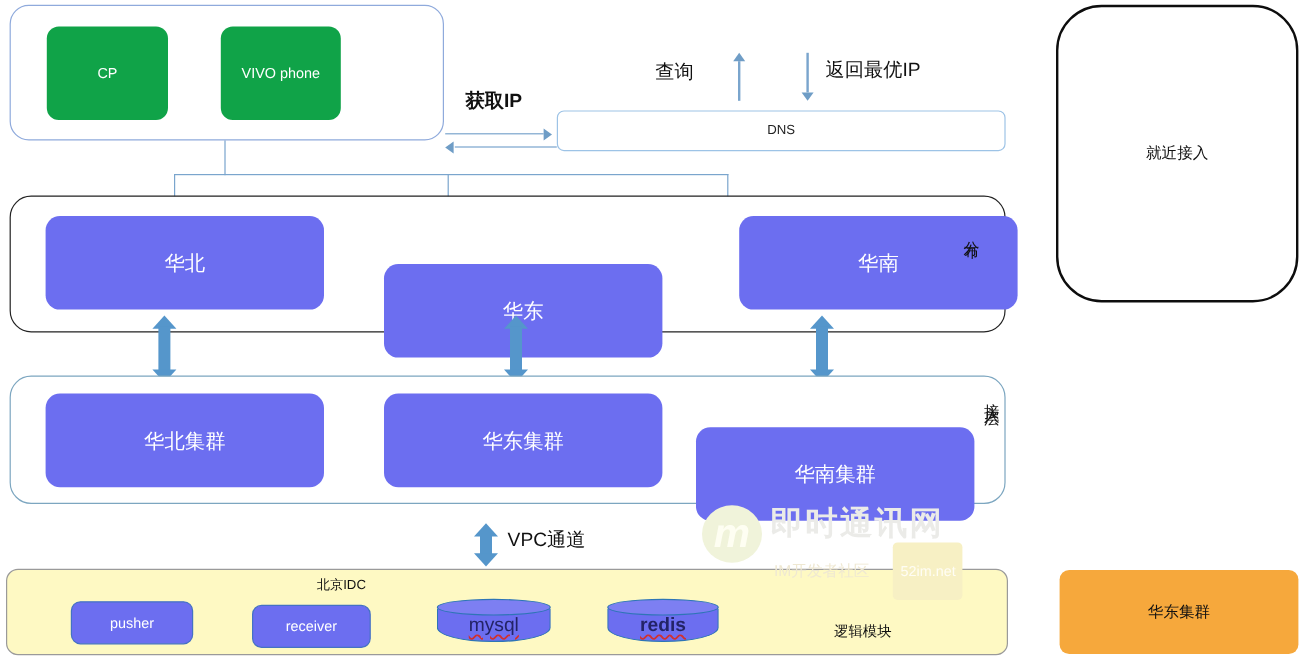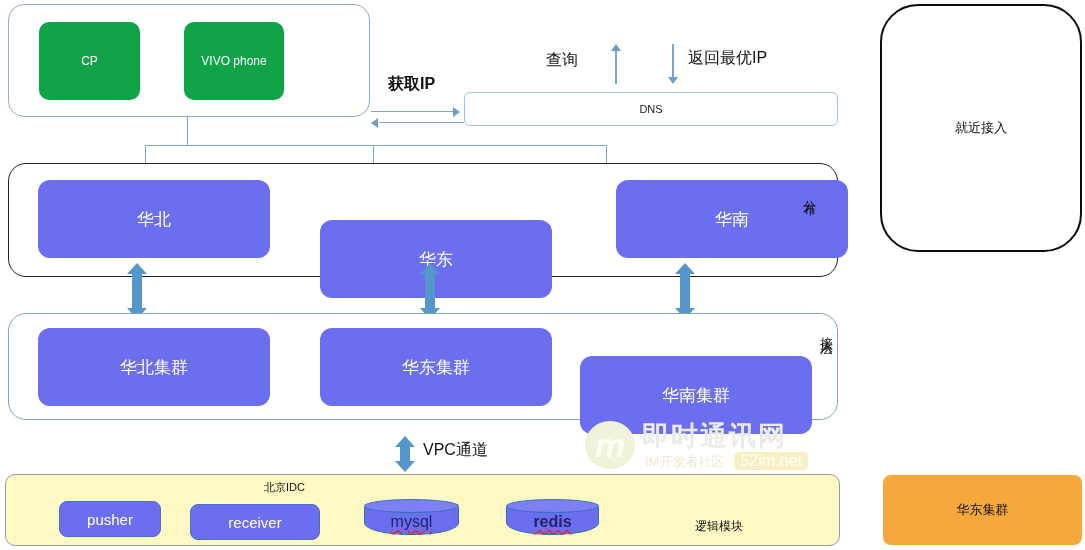--- a/index.html
+++ b/index.html
@@ -36,43 +36,43 @@
 
   
   .darrow{position:absolute;width:20px;}
   .darrow .shaft{position:absolute;left:5px;right:5px;top:9px;bottom:9px;background:#5596cb;}
   .darrow .head-t{position:absolute;top:0;left:0;width:0;height:0;border-left:10px solid transparent;border-right:10px solid transparent;border-bottom:11px solid #5596cb;}
   .darrow .head-b{position:absolute;bottom:0;left:0;width:0;height:0;border-left:10px solid transparent;border-right:10px solid transparent;border-top:11px solid #5596cb;}
 
   
   .idc-wrap{left:5px;top:474px;width:835px;height:72px;background:#fef9c3;border:1px solid #9a9a9a;border-radius:10px;}
   .idc-title{position:absolute;left:258px;top:5px;font-size:11px;color:#111;}
-  .mod-node{position:absolute;height:36px;background:#6c6ef0;border:1px solid #4472c4;border-radius:8px;color:#fff;font-size:15px;box-sizing:border-box;}
+  .mod-node{position:absolute;height:36px;background:#6c6ef0;border:1px solid #4472c4;border-radius:8px;color:#fff;font-size:12px;box-sizing:border-box;}
   .mod-pusher{left:53px;top:26px;width:102px;}
-  .mod-receiver{left:184px;top:29px;width:130px;}
+  .mod-receiver{left:204px;top:29px;width:99px;}
   .idc-corner{position:absolute;left:689px;top:43px;font-size:12px;color:#111;}
 
   
   .cyl{position:absolute;height:28px;background:#6c6ef0;border:1px solid #2e75b6;border-top:none;border-radius:0 0 46px 46px / 0 0 12px 12px;box-sizing:border-box;}
   .cyl::before{content:"";position:absolute;left:-1px;right:-1px;top:-8px;height:14px;background:#7d7ff2;border:1px solid #2e75b6;border-radius:50%;box-sizing:border-box;}
   .cyl .cyl-label{position:relative;z-index:1;display:block;text-align:center;margin-top:6px;color:#232366;font-size:16px;text-decoration:underline wavy #d03030;text-underline-offset:2px;}
   .cyl-mysql{left:358px;top:32px;width:95px;}
   .cyl-redis{left:500px;top:32px;width:93px;font-weight:bold;}
 
   
   .right-nearby{left:880px;top:4px;width:202px;height:248px;border:2px solid #0d0d0d;border-radius:38px;font-size:13px;color:#111;}
   .right-multi{left:880px;top:313px;width:202px;height:105px;border:2px solid #0d0d0d;border-radius:16px;font-size:13px;color:#111;}
   .right-security{left:883px;top:475px;width:199px;height:70px;background:#f6a83c;border-radius:8px;font-size:13px;color:#111;}
 
   
   .wm{position:absolute;left:585px;top:420px;width:240px;height:52px;pointer-events:none;}
   .wm-circle{position:absolute;left:0;top:1px;width:50px;height:48px;border-radius:50%;background:#f0f3da;color:#fefef2;font-size:34px;font-style:italic;font-weight:bold;display:flex;align-items:center;justify-content:center;}
   .wm-title{position:absolute;left:57px;top:-2px;font-size:27px;font-weight:bold;color:#ebebe8;letter-spacing:2px;white-space:nowrap;}
   .wm-sub{position:absolute;left:60px;top:32px;font-size:13px;color:#efe8d2;white-space:nowrap;}
-  .wm-badge{display:inline-block;margin-left:10px;background:#f7f0c4;color:#fffdf4;border-radius:4px;padding:0 6px;font-size:16px;}
+  .wm-badge{display:inline-block;margin-left:20px;background:#f7f0c4;color:#fffdf4;border-radius:4px;padding:17px 6px;font-size:12px;}
 </style>
 </head>
 <body>
 
 <div id="stage">
 
   <div class="rbox client-wrap">
     <div class="green-node green-cp center">
       <span>CP</span>
     </div>

